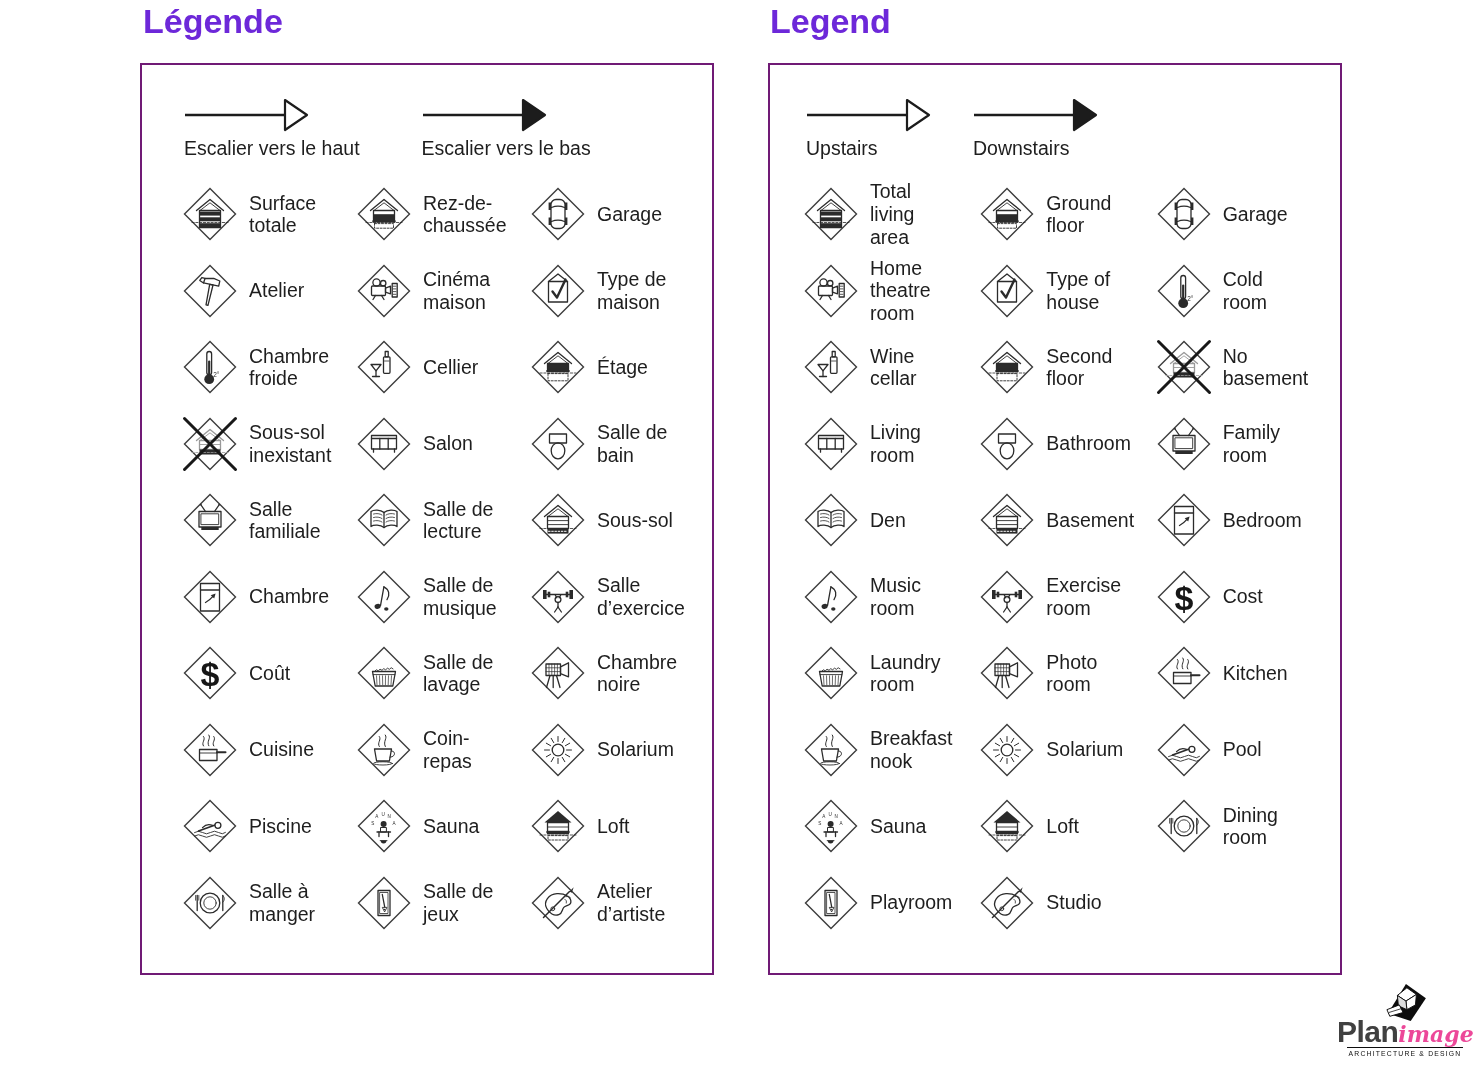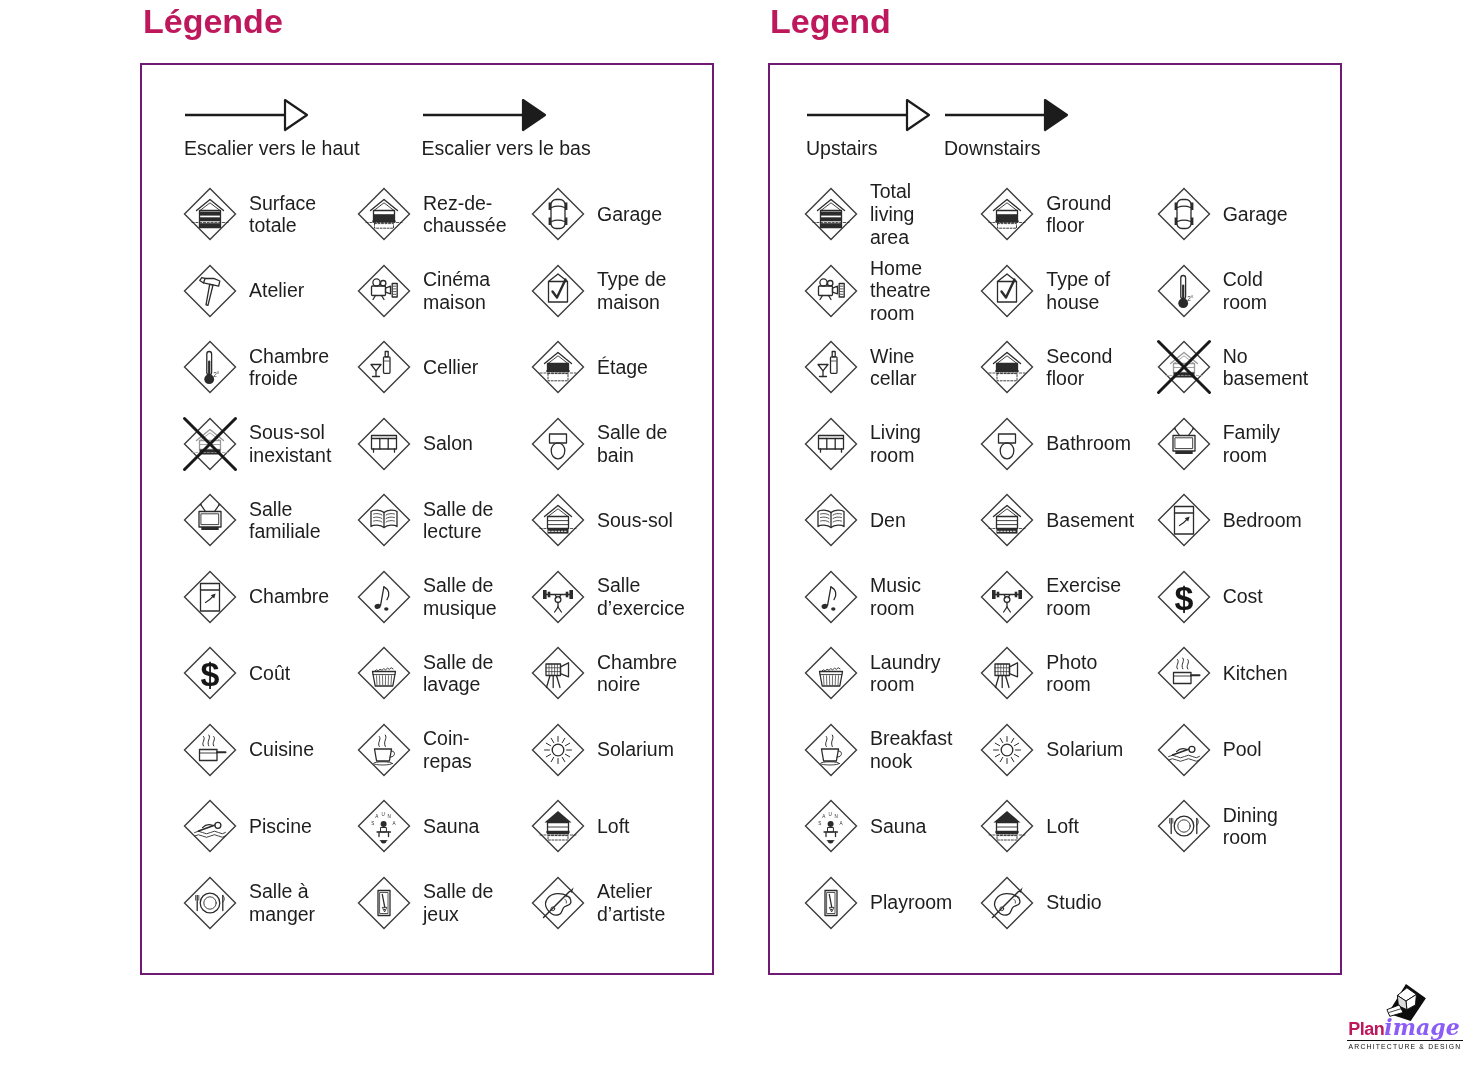--- a/index.html
+++ b/index.html
@@ -1,44 +1,44 @@
 <!DOCTYPE html>
 <html><head>
 <meta charset="utf-8">
 <style>
   html,body{margin:0;padding:0}
   body{width:1478px;height:1074px;position:relative;background:#fff;overflow:hidden;
        font-family:"Liberation Sans",sans-serif;color:#1e1e1e}
-  .title{position:absolute;top:2px;font-size:34px;font-weight:700;color:#be185d;letter-spacing:0}
+  .title{position:absolute;top:2px;font-size:34px;font-weight:700;color:#6d28d9;letter-spacing:0}
   #title-fr{left:143px}
   #title-en{left:770px}
   .panel{position:absolute;top:63px;width:570px;height:908px;border:2px solid #701a75;background:#fff}
   #panel-fr{left:140px}
   #panel-en{left:768px}
   .arrows{position:absolute;top:33px;display:flex}
   #panel-fr .arrows{left:42px;gap:62px}
-  #panel-en .arrows{left:36px;gap:12px}
+  #panel-en .arrows{left:36px;gap:41px}
   .arrow-group{display:flex;flex-direction:column}
   .arrow-group svg{display:block}
   .arrow-label{font-size:19.5px;margin-top:3px;white-space:nowrap;color:#1e1e1e}
   .ashaft{stroke:#1c1c1c;stroke-width:2.6}
   .ahead{stroke:#1c1c1c;stroke-width:2.2;fill:#fff;stroke-linejoin:round}
   .ahead.filled{fill:#1c1c1c}
   .grid{position:absolute;top:111px;display:grid;grid-template-columns:repeat(3,1fr);grid-auto-rows:76.5px}
   #panel-fr .grid{left:40px;right:8px}
   #panel-en .grid{left:33px;right:8px}
   .cell{display:flex;align-items:center;gap:11px}
   .dicon{flex:0 0 56px;width:56px;height:56px}
   .dicon svg{display:block}
   .label{font-size:19.5px;line-height:1.16;width:88px;color:#1e1e1e}
   .logo{position:absolute;left:1337px;top:984px;width:134px}
   .logo-mark{display:block;margin-left:46px}
   .logo-text{white-space:nowrap;line-height:0.9;margin-top:-4px;text-align:center}
-  .logo-plan{font-weight:700;font-size:18px;color:#be185d;letter-spacing:-0.5px}
-  .logo-image{font-family:"DejaVu Serif",serif;font-style:italic;font-weight:700;font-size:22px;color:#8b5cf6}
+  .logo-plan{font-weight:700;font-size:30px;color:#404040;letter-spacing:-0.5px}
+  .logo-image{font-family:"DejaVu Serif",serif;font-style:italic;font-weight:700;font-size:22px;color:#ec4899}
   .logo-tagline{font-size:6.8px;letter-spacing:1.2px;color:#0d0d0d;text-align:center;
                 border-top:1.5px solid #0d0d0d;margin:2px 8px 0 10px;padding-top:2px}
 </style>
 </head>
 <body>
 
 <div class="title" id="title-fr">Légende</div>
 <div class="title" id="title-en">Legend</div>
 
 <section class="panel" id="panel-fr">

